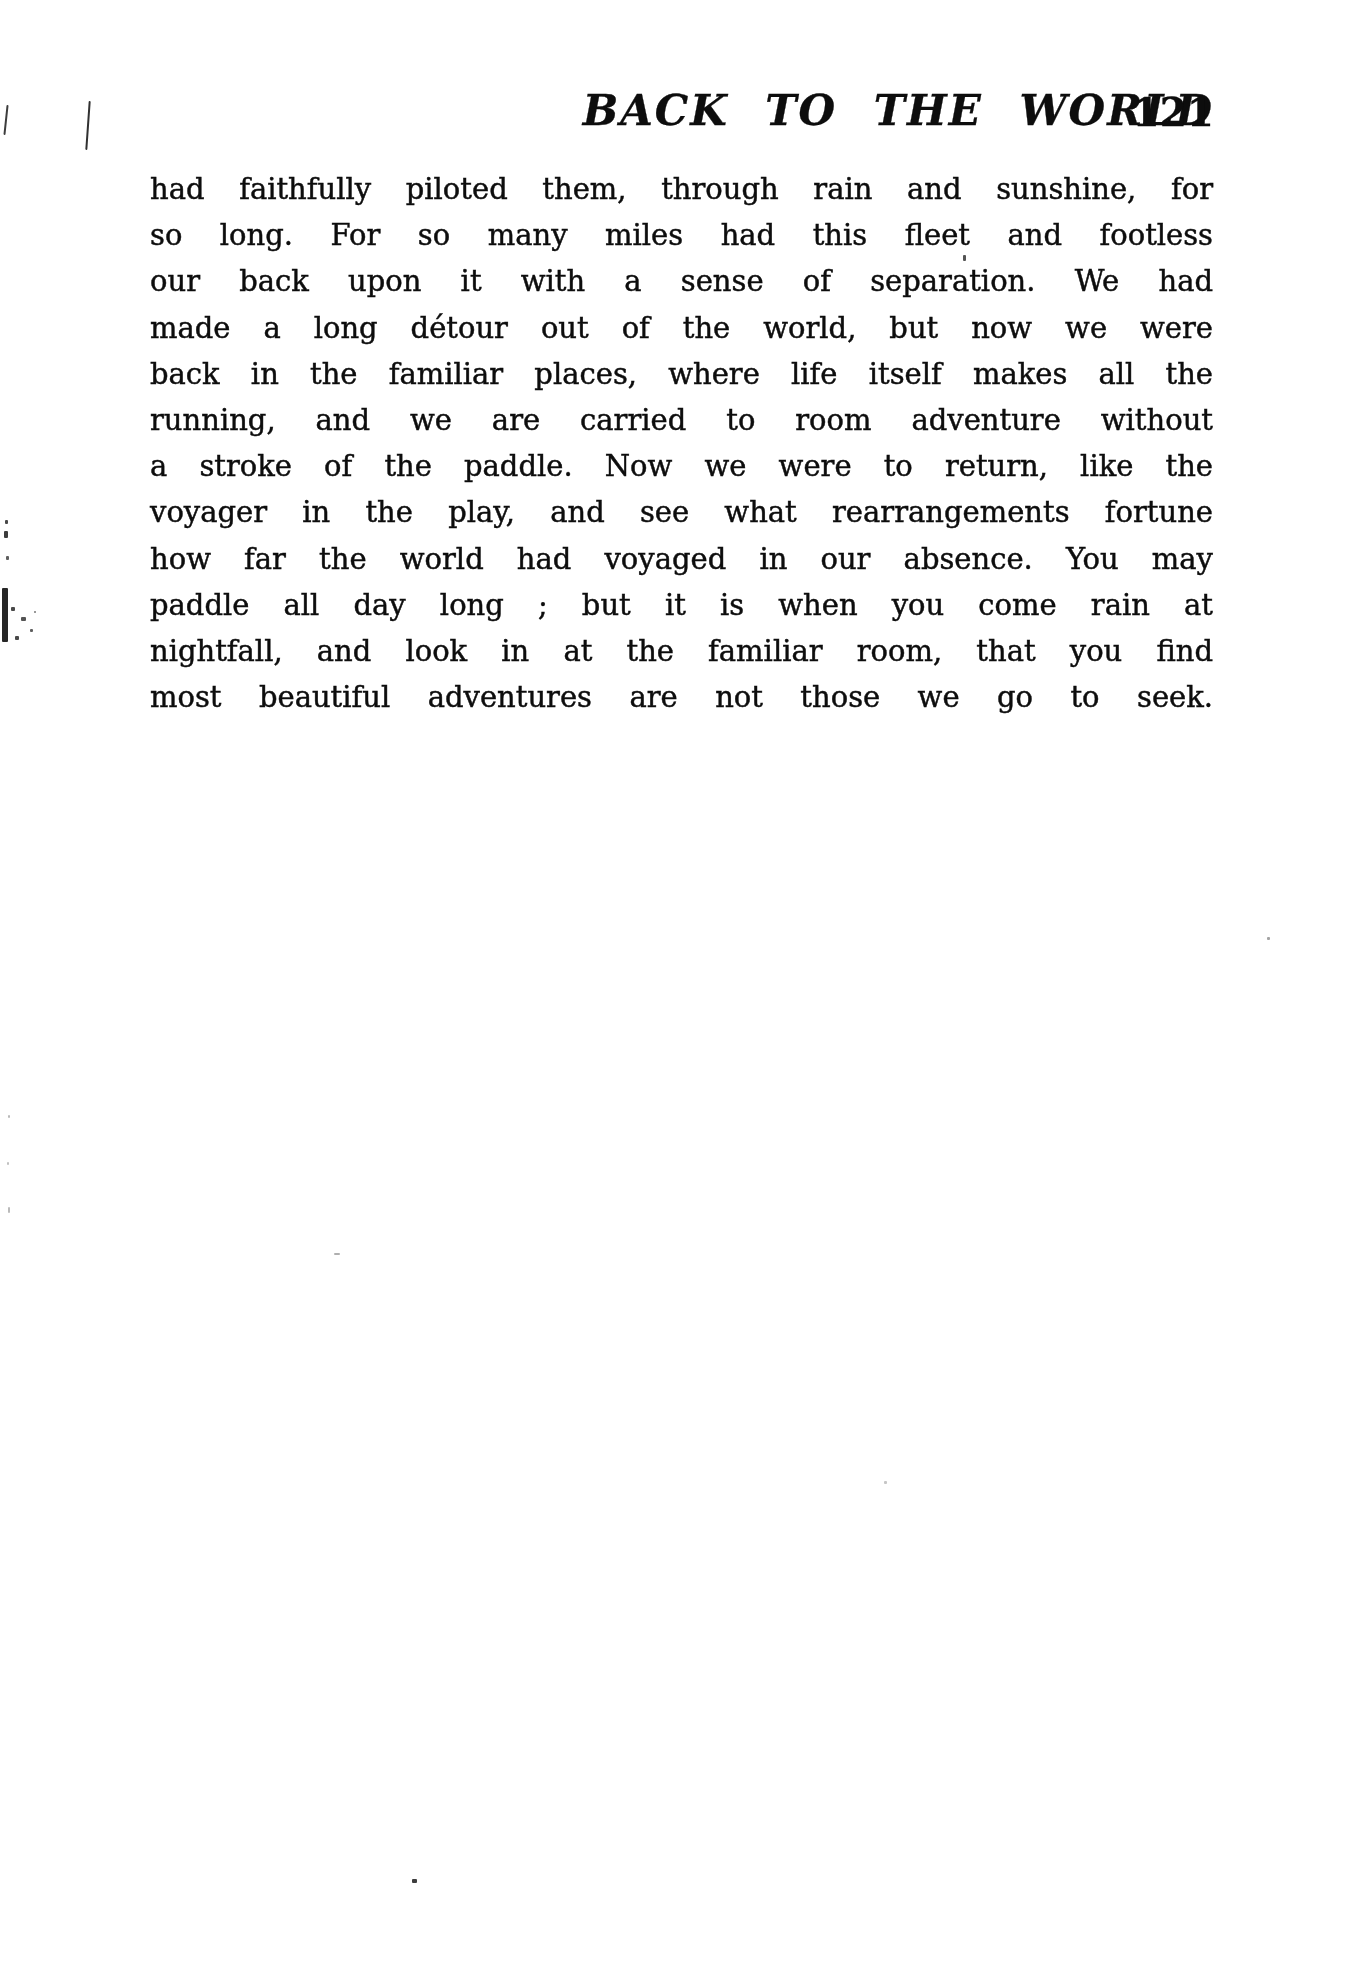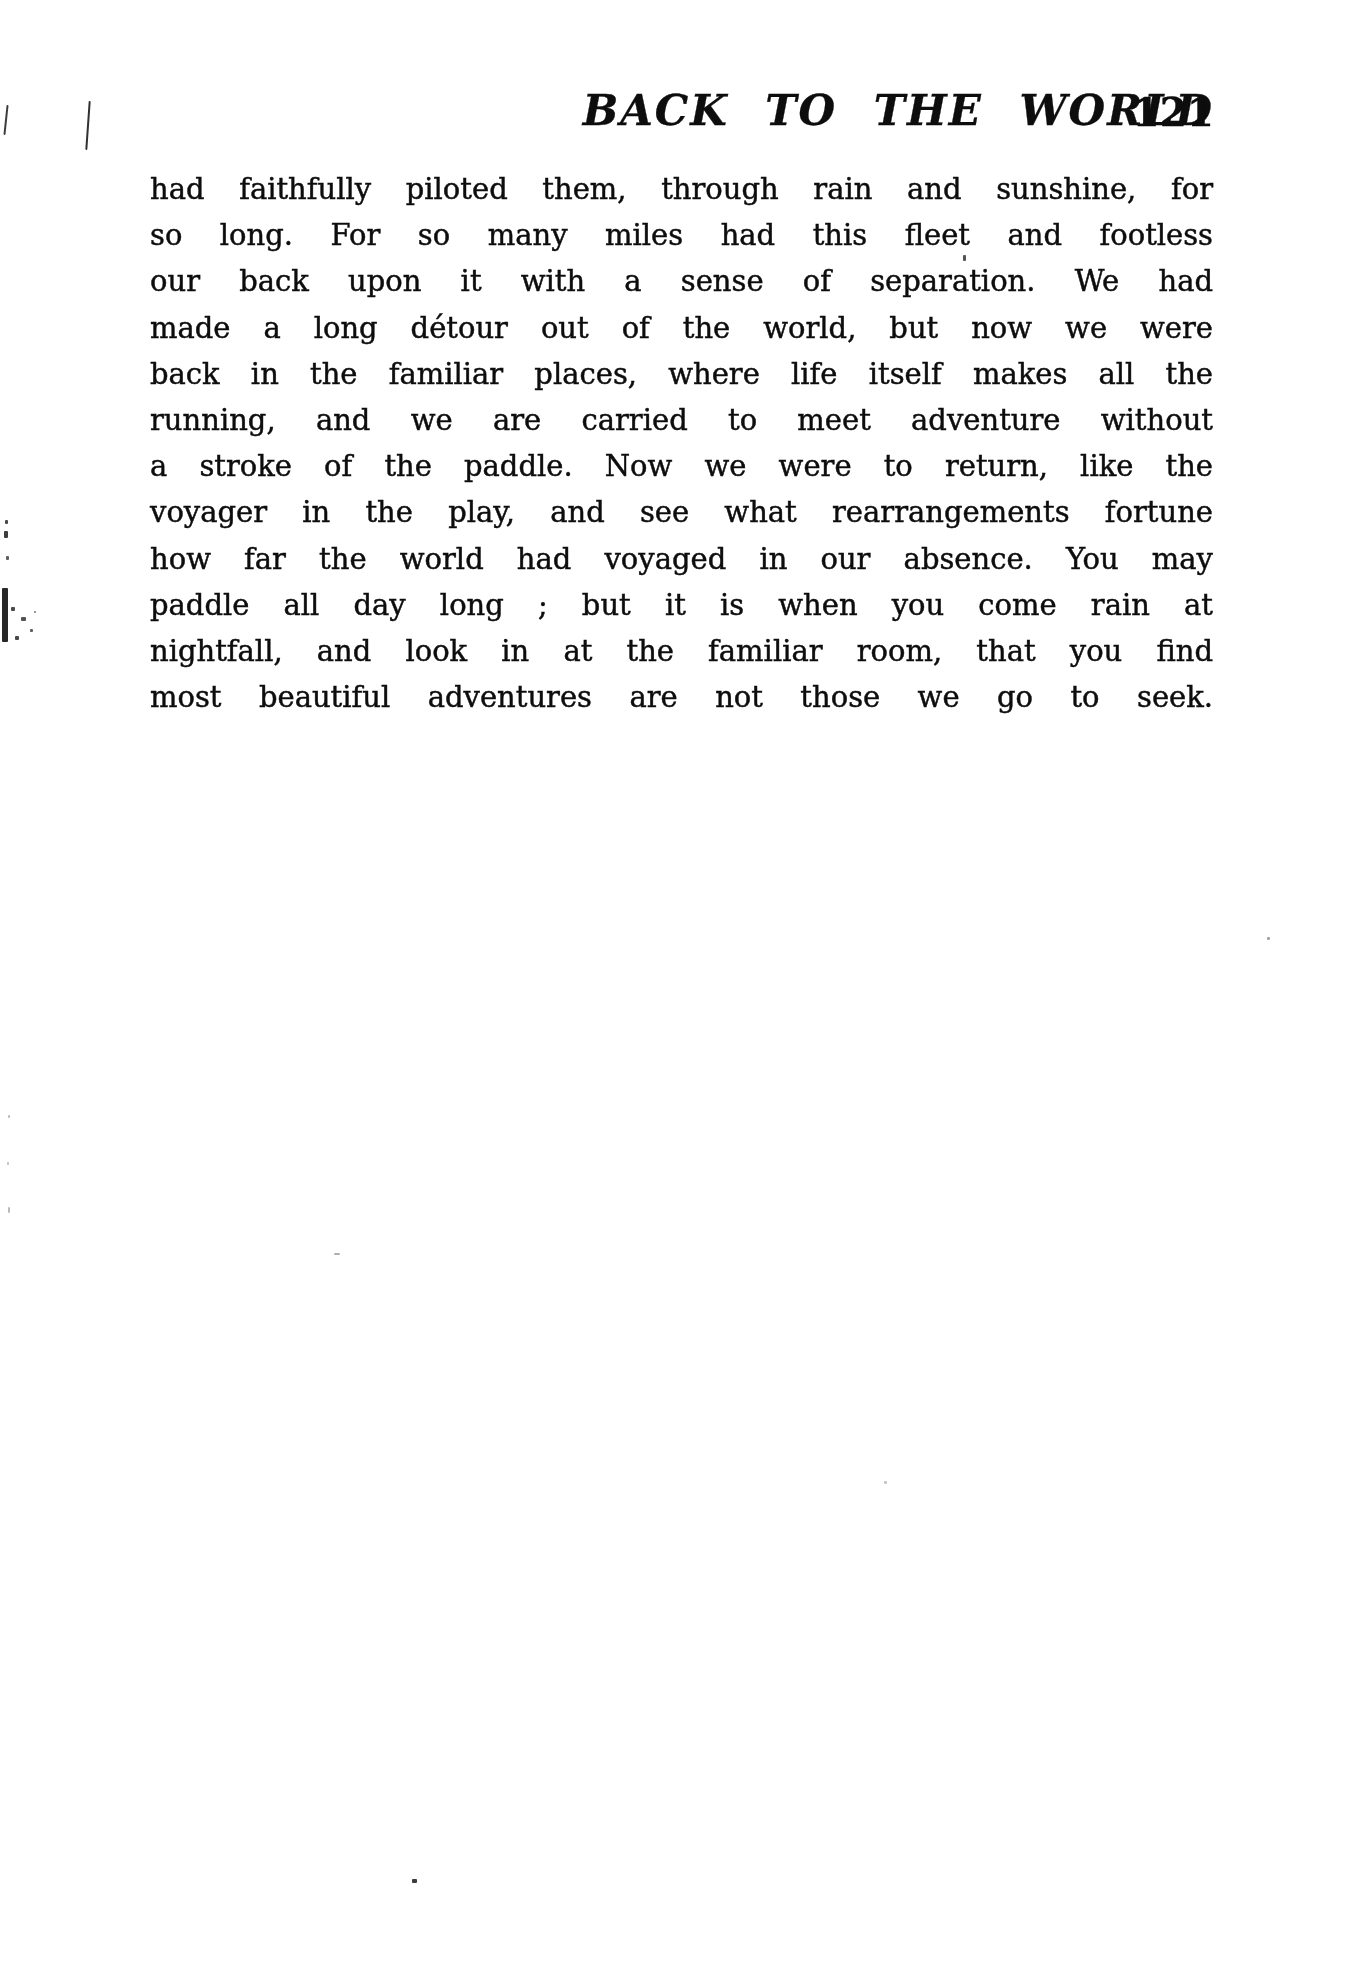--- a/index.html
+++ b/index.html
@@ -72,21 +72,21 @@
     <span class="header-title">BACK TO THE WORLD</span>
     <span class="page-number">121</span>
   </div>
 
   <div class="body-text">
     <div class="line">had faithfully piloted them, through rain and sunshine, for</div>
     <div class="line">so long. For so many miles had this fleet and footless</div>
     <div class="line">our back upon it with a sense of separation. We had</div>
     <div class="line">made a long détour out of the world, but now we were</div>
     <div class="line">back in the familiar places, where life itself makes all the</div>
-    <div class="line">running, and we are carried to meet adventure without</div>
+    <div class="line">running, and we are carried to room adventure without</div>
     <div class="line">a stroke of the paddle. Now we were to return, like the</div>
     <div class="line">voyager in the play, and see what rearrangements fortune</div>
     <div class="line">how far the world had voyaged in our absence. You may</div>
     <div class="line">paddle all day long ; but it is when you come rain at</div>
     <div class="line">nightfall, and look in at the familiar room, that you find</div>
     <div class="line">most beautiful adventures are not those we go to seek.</div>
   </div>
 
   <div class="spk s1"></div>
   <div class="spk s2"></div>

